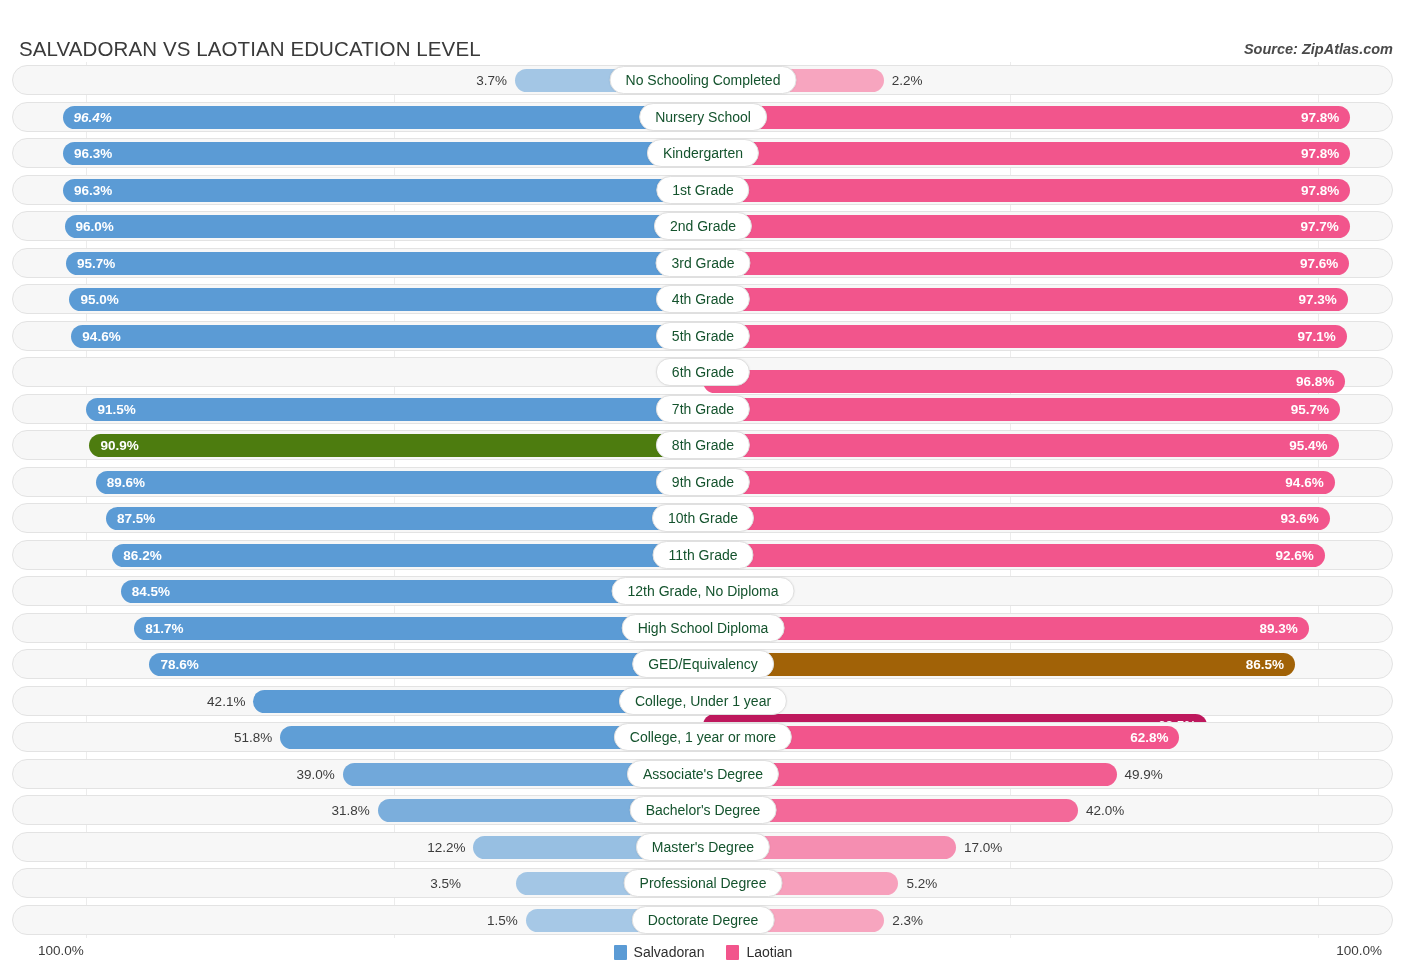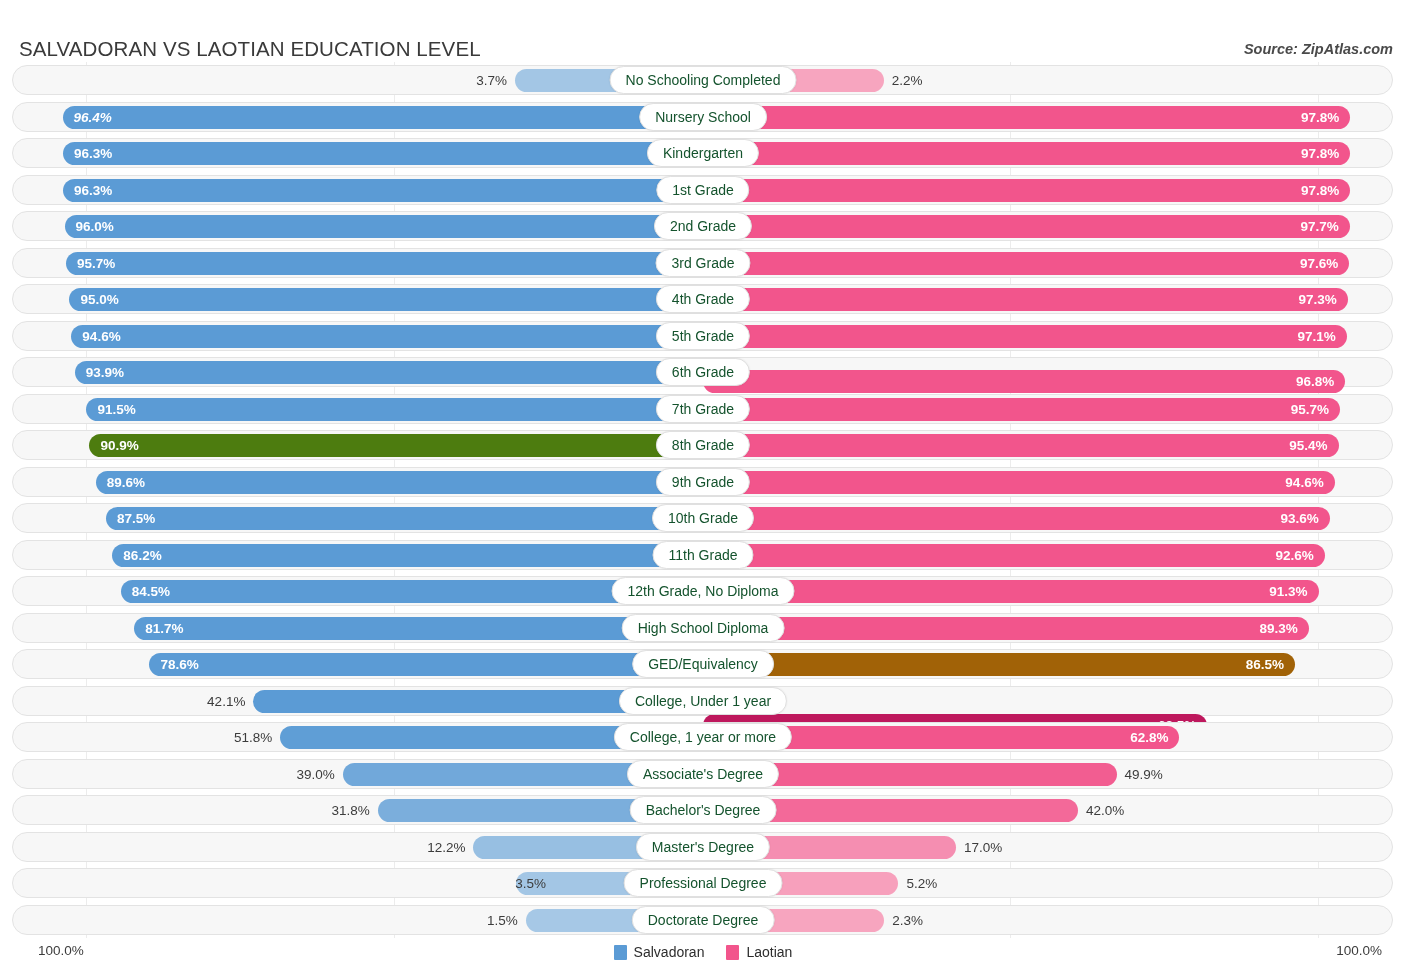--- a/index.html
+++ b/index.html
@@ -282,23 +282,20 @@
           </div>
           <div class="bar right" style="width: 643.848px; background: rgb(242, 85, 140);">
             <span class="bar-val inside-right">97.1%</span>
           </div>
         </div>
         <div class="pill">5th Grade</div>
       </div>
       <div class="row">
         <div class="track"></div>
         <div class="bar-wrap">
-          <div class="bar left" style="width: 628.232px; background: rgb(91, 155, 213);">
-            <span class="bar-val inside-left">93.9%</span>
-          </div>
           <div class="bar right" style="width: 642.384px; background: rgb(242, 85, 140); margin-top: 9px;">
             <span class="bar-val inside-right">96.8%</span>
           </div>
         </div>
         <div class="pill">6th Grade</div>
       </div>
       <div class="row">
         <div class="track"></div>
         <div class="bar-wrap">
           <div class="bar left" style="width: 616.52px; background: rgb(91, 155, 213);">
@@ -356,23 +353,20 @@
             <span class="bar-val inside-right">92.6%</span>
           </div>
         </div>
         <div class="pill">11th Grade</div>
       </div>
       <div class="row">
         <div class="track"></div>
         <div class="bar-wrap">
           <div class="bar left" style="width: 582.36px; background: rgb(91, 155, 213);">
             <span class="bar-val inside-left">84.5%</span>
-          </div>
-          <div class="bar right" style="width: 615.544px; background: rgb(242, 85, 140);">
-            <span class="bar-val inside-right">91.3%</span>
           </div>
         </div>
         <div class="pill">12th Grade, No Diploma</div>
       </div>
       <div class="row">
         <div class="track"></div>
         <div class="bar-wrap">
           <div class="bar left" style="width: 568.696px; background: rgb(91, 155, 213);">
             <span class="bar-val inside-left">81.7%</span>
           </div>
@@ -443,21 +437,21 @@
           <div class="out-val left" style="right: 940.536px;">12.2%</div>
           <div class="bar right" style="width: 252.96px; background: rgb(245, 142, 177);"></div>
           <div class="out-val right" style="left: 963.96px;">17.0%</div>
         </div>
         <div class="pill">Master's Degree</div>
       </div>
       <div class="row">
         <div class="track"></div>
         <div class="bar-wrap">
           <div class="bar left" style="width: 187.08px; background: rgb(163, 198, 229);"></div>
-          <div class="out-val left" style="right: 860px;">3.5%</div>
+          <div class="out-val left" style="right: 945px;">3.5%</div>
           <div class="bar right" style="width: 195.376px; background: rgb(247, 160, 188);"></div>
           <div class="out-val right" style="left: 906.376px;">5.2%</div>
         </div>
         <div class="pill">Professional Degree</div>
       </div>
       <div class="row">
         <div class="track"></div>
         <div class="bar-wrap">
           <div class="bar left" style="width: 177.32px; background: rgb(166, 200, 230);"></div>
           <div class="out-val left" style="right: 888.32px;">1.5%</div>

